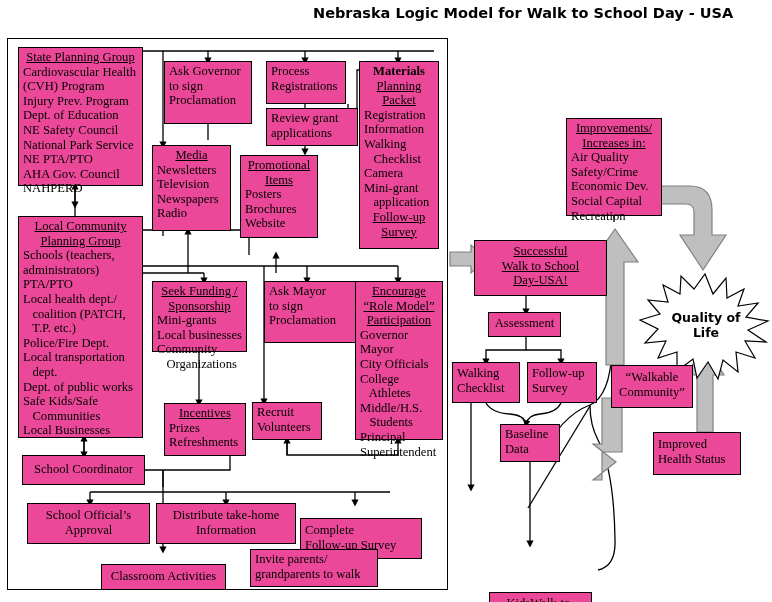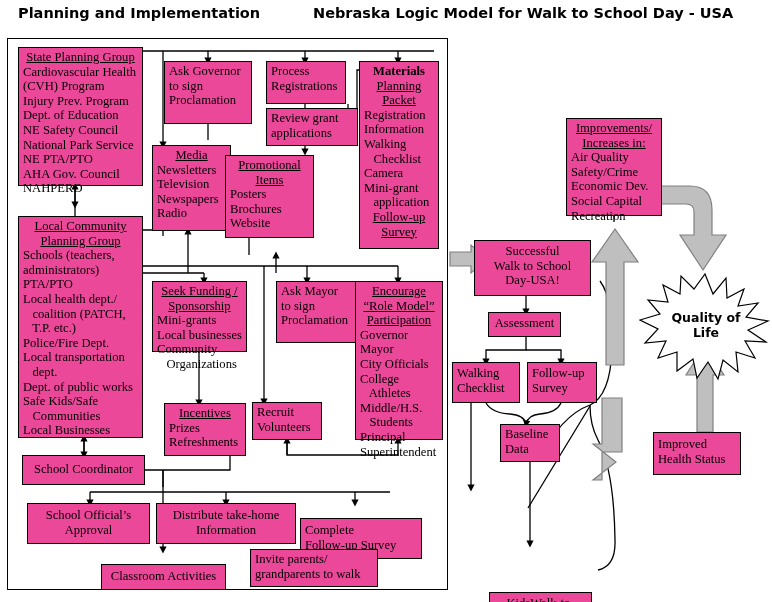--- a/index.html
+++ b/index.html
@@ -25,21 +25,20 @@
 
   .star-label{position:absolute;font-family:"DejaVu Sans","Liberation Sans",sans-serif;
               font-weight:bold;font-size:12.5px;text-align:center;line-height:15px;
               width:90px;}
 </style>
 </head>
 <body>
 
 <div id="stage">
 
-  <div class="title" style="left:18px;top:5px;">Planning and Implementation</div>
   <div class="title" style="left:313px;top:5px;">Nebraska Logic Model for Walk to School Day - USA</div>
 
   <div class="frame" style="left:7px;top:38px;width:441px;height:552px;"></div>
 
   <svg id="wires" viewBox="0 0 772 602">
     <defs>
       <marker id="ah" markerWidth="9" markerHeight="9" refX="4.2" refY="4.2" orient="auto" markerUnits="userSpaceOnUse">
         <path d="M0.6,0.6 L7.8,4.2 L0.6,7.8 z" fill="#000"></path>
       </marker>
       <marker id="ahb" markerWidth="9" markerHeight="9" refX="4.2" refY="4.2" orient="auto" markerUnits="userSpaceOnUse">
@@ -201,21 +200,21 @@
   <div class="box l" style="left:266px;top:61px;width:80px;height:43px;">
     <span class="bd">Process</span>
     <span class="bd">Registrations</span>
   </div>
 
   <div class="box l" style="left:266px;top:108px;width:92px;height:38px;">
     <span class="bd">Review grant</span>
     <span class="bd">applications</span>
   </div>
 
-  <div class="box" style="left:225px;top:155px;width:89px;height:83px;">
+  <div class="box" style="left:240px;top:155px;width:78px;height:83px;">
     <span class="hd">Promotional</span>
     <span class="hd">Items</span>
     <span class="bd">Posters</span>
     <span class="bd">Brochures</span>
     <span class="bd">Website</span>
   </div>
 
   <div class="box" style="left:359px;top:61px;width:80px;height:188px;">
     <span class="bold">Materials</span>
     <span class="hd">Planning</span>
@@ -239,21 +238,21 @@
     <span class="bd">Community</span>
     <span class="bd" style="white-space: pre;">   Organizations</span>
   </div>
 
   <div class="box" style="left:164px;top:403px;width:82px;height:53px;">
     <span class="hd">Incentives</span>
     <span class="bd">Prizes</span>
     <span class="bd">Refreshments</span>
   </div>
 
-  <div class="box l" style="left:276px;top:281px;width:92px;height:62px;">
+  <div class="box l" style="left:264px;top:281px;width:92px;height:62px;">
     <span class="bd">Ask Mayor</span>
     <span class="bd">to sign</span>
     <span class="bd">Proclamation</span>
   </div>
 
   <div class="box l" style="left:252px;top:402px;width:70px;height:38px;">
     <span class="bd">Recruit</span>
     <span class="bd">Volunteers</span>
   </div>
 
@@ -289,21 +288,21 @@
 
   <div class="box c" style="left:101px;top:564px;width:125px;height:26px;padding-top:4px;">
     <span class="bd">Classroom Activities</span>
   </div>
 
   <div class="box l" style="left:250px;top:549px;width:128px;height:38px;">
     <span class="bd">Invite parents/</span>
     <span class="bd">grandparents to walk</span>
   </div>
 
-  <div class="box c" style="left:474px;top:240px;width:117px;height:56px;padding-top:3px;">
+  <div class="box c" style="left:474px;top:240px;width:133px;height:56px;padding-top:3px;text-decoration:underline;">
     <span class="bd">Successful</span>
     <span class="bd">Walk to School</span>
     <span class="bd">Day-USA!</span>
   </div>
 
   <div class="box c" style="left:488px;top:312px;width:73px;height:25px;padding-top:3px;">
     <span class="bd">Assessment</span>
   </div>
 
   <div class="box l" style="left:452px;top:362px;width:68px;height:41px;padding-top:3px;">
@@ -330,19 +329,23 @@
   <div class="box" style="left:566px;top:118px;width:96px;height:98px;">
     <span class="hd">Improvements/</span>
     <span class="hd">Increases in:</span>
     <span class="bd">Air Quality</span>
     <span class="bd">Safety/Crime</span>
     <span class="bd">Economic Dev.</span>
     <span class="bd">Social Capital</span>
     <span class="bd">Recreation</span>
   </div>
 
+  <div class="box c" style="left:611px;top:365px;width:82px;height:43px;padding-top:4px;">
+    <span class="bd">“Walkable</span>
+    <span class="bd">Community”</span>
+  </div>
 
   <div class="box l" style="left:653px;top:432px;width:88px;height:43px;padding-top:4px;">
     <span class="bd">Improved</span>
     <span class="bd">Health Status</span>
   </div>
 
 </div>
 
 </body></html>

